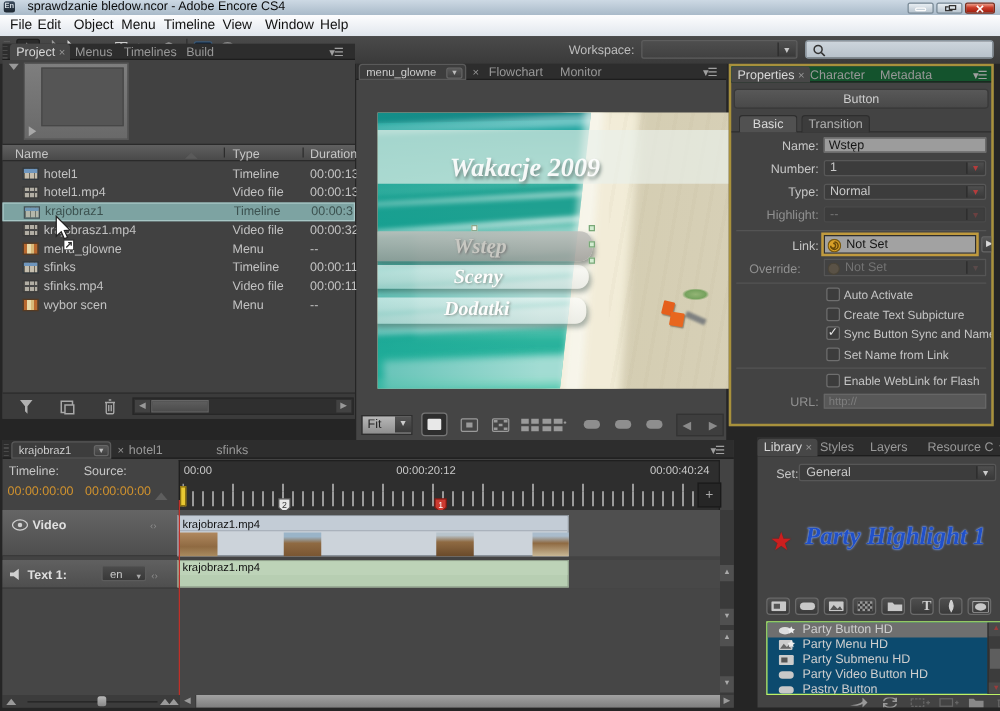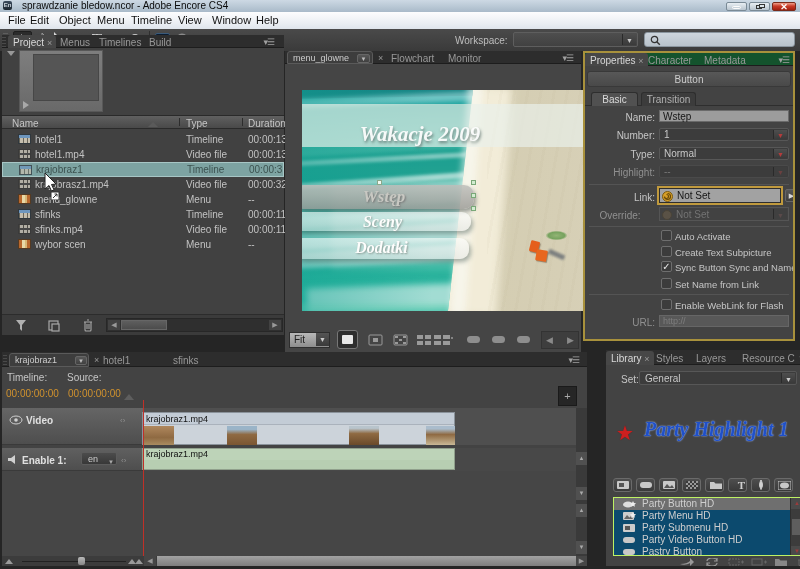--- a/index.html
+++ b/index.html
@@ -352,20 +352,36 @@
   <div class="ab tab-in" style="left:101px;top:3px">hotel1</div>
   <div class="ab tab-in" style="left:171px;top:3px">sfinks</div>
   <div class="ab pmenu" style="right:8px;top:3px">▾☰</div>
  </div>
  <div class="ab tx" style="left:5px;top:20px">Timeline:</div>
  <div class="ab tx" style="left:65px;top:20px">Source:</div>
  <div class="ab" style="left:4px;top:36px;font-size:10px;color:#d0922e">00:00:00:00</div>
  <div class="ab" style="left:66px;top:36px;font-size:10px;color:#d0922e">00:00:00:00</div>
  <div class="ab" style="left:122px;top:42px;width:0;height:0;border-left:5px solid transparent;border-right:5px solid transparent;border-bottom:6px solid #5e5e5e"></div>
 
+ <div class="ab" style="left:141px;top:16px;width:433px;height:40px;background:#2e2e2e;border:1px solid #1f1f1f;border-bottom:none">
+  <div class="ab" style="left:3px;top:2px;font-size:9px;color:#c8c8c8">00:00</div>
+  <div class="ab" style="left:173px;top:2px;font-size:9px;color:#c8c8c8">00:00:20:12</div>
+  <div class="ab" style="left:376px;top:2px;font-size:9px;color:#c8c8c8">00:00:40:24</div>
+  <div class="ab" style="left:2px;top:24px;right:2px;height:12px;background:repeating-linear-gradient(90deg,#9a9a9a 0 1px,transparent 1px 8px)"></div>
+  <div class="ab" style="left:2px;top:18px;right:2px;height:6px;background:repeating-linear-gradient(90deg,#9a9a9a 0 1px,transparent 1px 40px)"></div>
+  <div class="ab" style="left:0px;top:20px;width:5px;height:16px;background:#e8c832;border:1px solid #8a7010"></div>
+  <svg class="ab" style="left:78px;top:29px" width="11" height="13">
+          <path d="M1 1 h9 v7 l-4.5 4 L1 8 Z" fill="#e8e8e8" stroke="#555"></path>
+          <text x="5.5" y="8" font-size="7" fill="#333" text-anchor="middle">2</text>
+        </svg>
+  <svg class="ab" style="left:203px;top:29px" width="11" height="13">
+          <path d="M1 1 h9 v7 l-4.5 4 L1 8 Z" fill="#cc3a30" stroke="#7a1a14"></path>
+          <text x="5.5" y="8" font-size="7" fill="#fff" text-anchor="middle">1</text>
+        </svg>
+ </div>
  <div class="ab" style="left:556px;top:34px;width:19px;height:20px;background:#262626;border:1px solid #1a1a1a;color:#aaa;font-size:11px;text-align:center;line-height:18px">+</div>
 
  <div class="ab" style="left:0;top:56px;width:141px;height:37px;background:linear-gradient(#656565,#4e4e4e);border-bottom:1px solid #3a3a3a">
   <svg class="ab" style="left:7px;top:7px" width="14" height="10">
           <ellipse cx="7" cy="5" rx="6" ry="4" fill="none" stroke="#d0d0d0"></ellipse>
           <circle cx="7" cy="5" r="1.8" fill="#d0d0d0"></circle>
         </svg>
   <div class="ab" style="left:24px;top:7px;font-size:10px;font-weight:bold;color:#e0e0e0">Video</div>
   <div class="ab" style="left:118px;top:8px;color:#8e8e8e;font-size:8px">‹›</div>
  </div>
@@ -375,21 +391,21 @@
   <div class="ab" style="left:1px;top:13px;width:30px;height:19px;background:linear-gradient(#b0885e,#8f6a42 60%,#a98c60)"></div>
   <div class="ab" style="left:84px;top:13px;width:30px;height:19px;background:linear-gradient(#9ab4c8 18%,#8f6a42 45%,#7a5632)"></div>
   <div class="ab" style="left:206px;top:13px;width:30px;height:19px;background:linear-gradient(#b8c4cc 12%,#8f6a42 40%,#6a4a2a)"></div>
   <div class="ab" style="left:283px;top:13px;width:29px;height:19px;background:linear-gradient(#aabccc 15%,#8f6a42 45%,#c8b896)"></div>
  </div>
 
  <div class="ab" style="left:0;top:96px;width:141px;height:23px;background:linear-gradient(#606060,#4e4e4e);border-bottom:1px solid #3a3a3a">
   <svg class="ab" style="left:5px;top:6px" width="12" height="11">
           <path d="M1 4 h3 l4 -3 v9 l-4 -3 h-3 Z" fill="#d0d0d0"></path>
         </svg>
-  <div class="ab" style="left:20px;top:7px;font-size:10px;font-weight:bold;color:#e0e0e0">Enable 1:</div>
+  <div class="ab" style="left:20px;top:7px;font-size:10px;font-weight:bold;color:#e0e0e0">Text 1:</div>
   <div class="ab" style="left:79px;top:4px;width:36px;height:13px;background:linear-gradient(#4c4c4c,#383838);border:1px solid #5c5c5c;border-radius:2px;color:#ccc;font-size:9px;padding-left:6px;line-height:12px">en<span style="position:absolute;right:2px;top:3px;font-size:6px;color:#aaa">▼</span></div>
   <div class="ab" style="left:119px;top:8px;color:#8e8e8e;font-size:8px">‹›</div>
  </div>
  <div class="ab" style="left:141px;top:96px;width:433px;height:23px;background:#484848"></div>
  <div class="ab" style="left:140px;top:96px;width:313px;height:22px;border:1px solid #90a08c;background:#b7ceb2">
   <div class="ab" style="left:0;top:0;width:100%;height:11px;color:#111;font-size:9px;line-height:11px;padding-left:3px;background:#bdd3b8">krajobraz1.mp4</div>
  </div>
 
  <div class="ab" style="left:0;top:119px;width:574px;height:85px;background:#464646"></div>
  <div class="ab" style="left:141px;top:48px;width:1px;height:156px;background:#c03028"></div>

